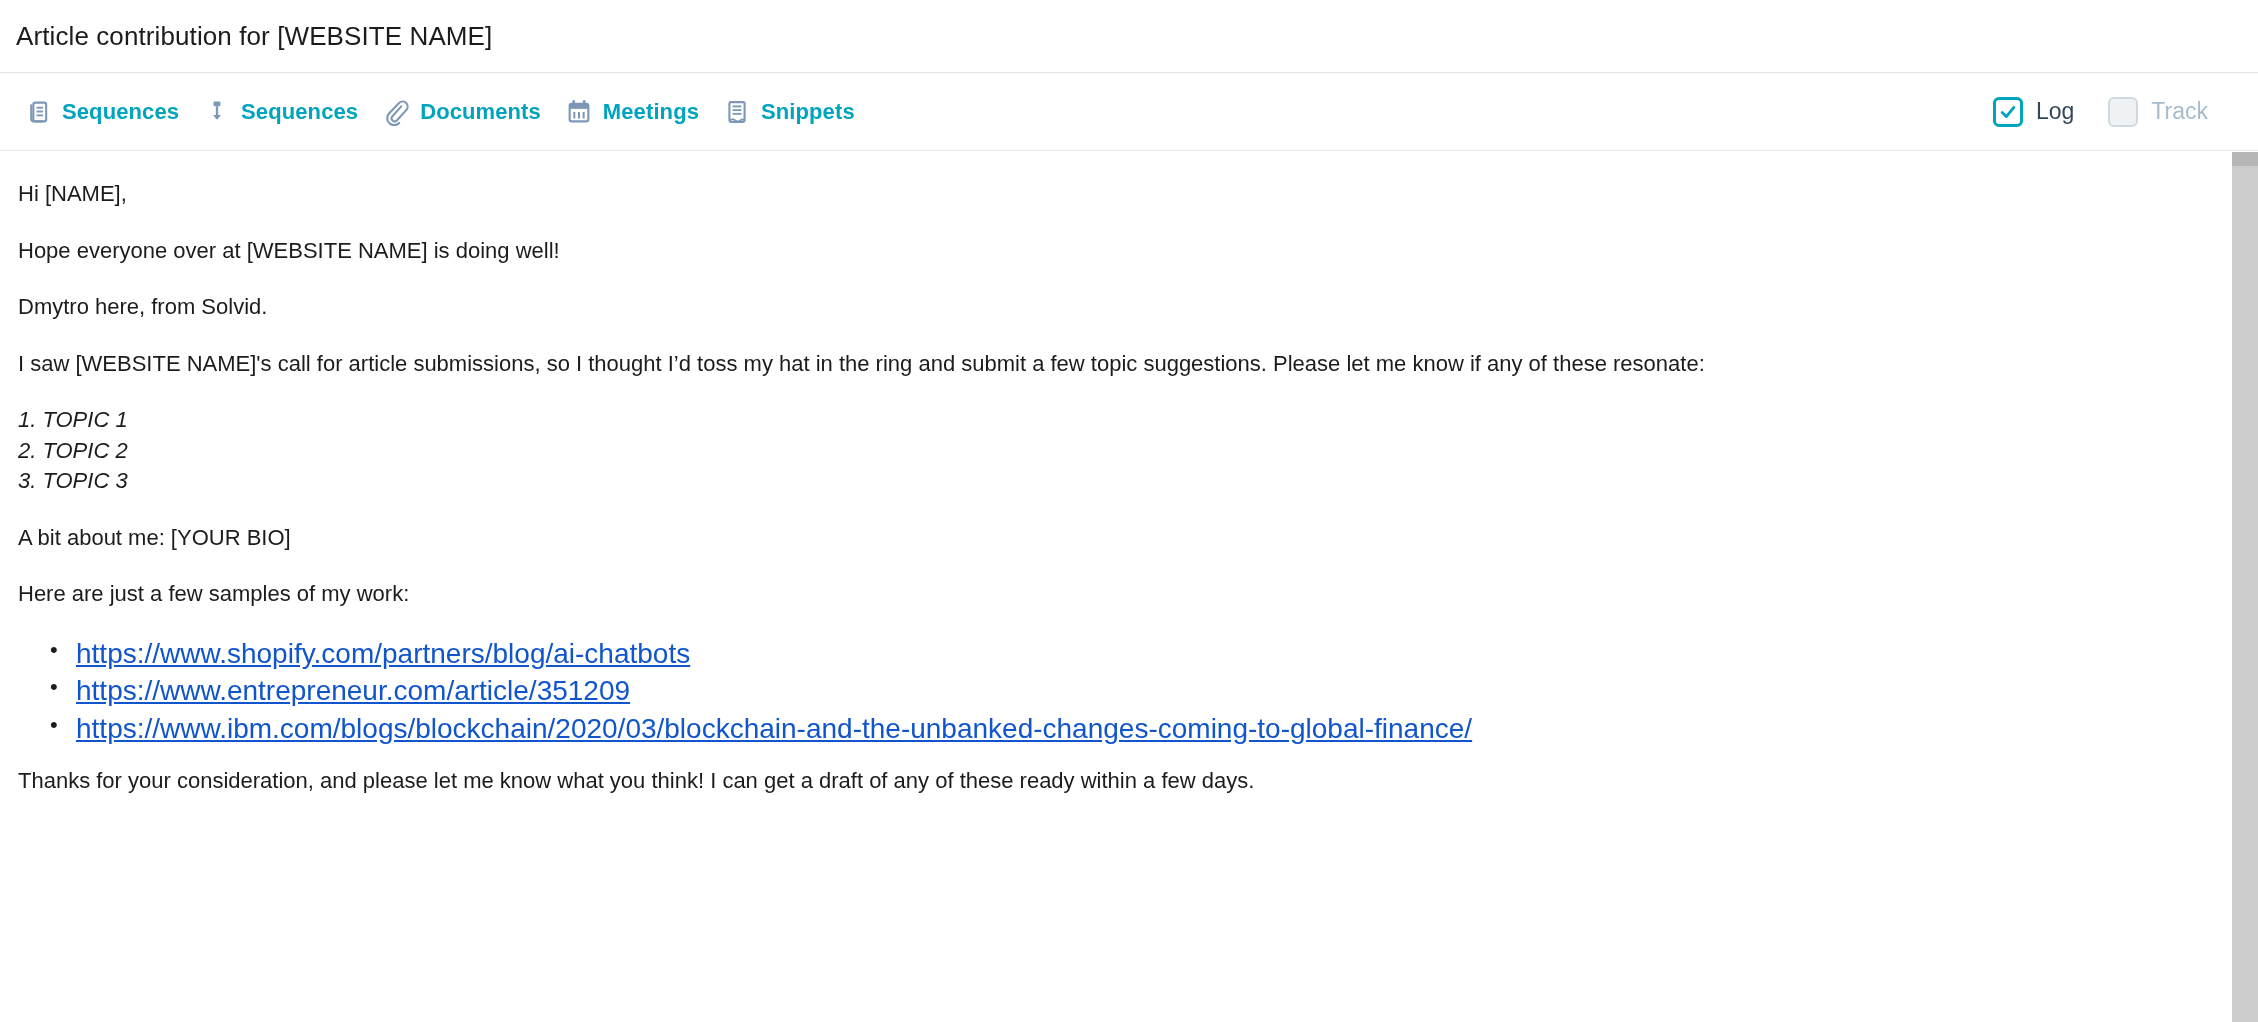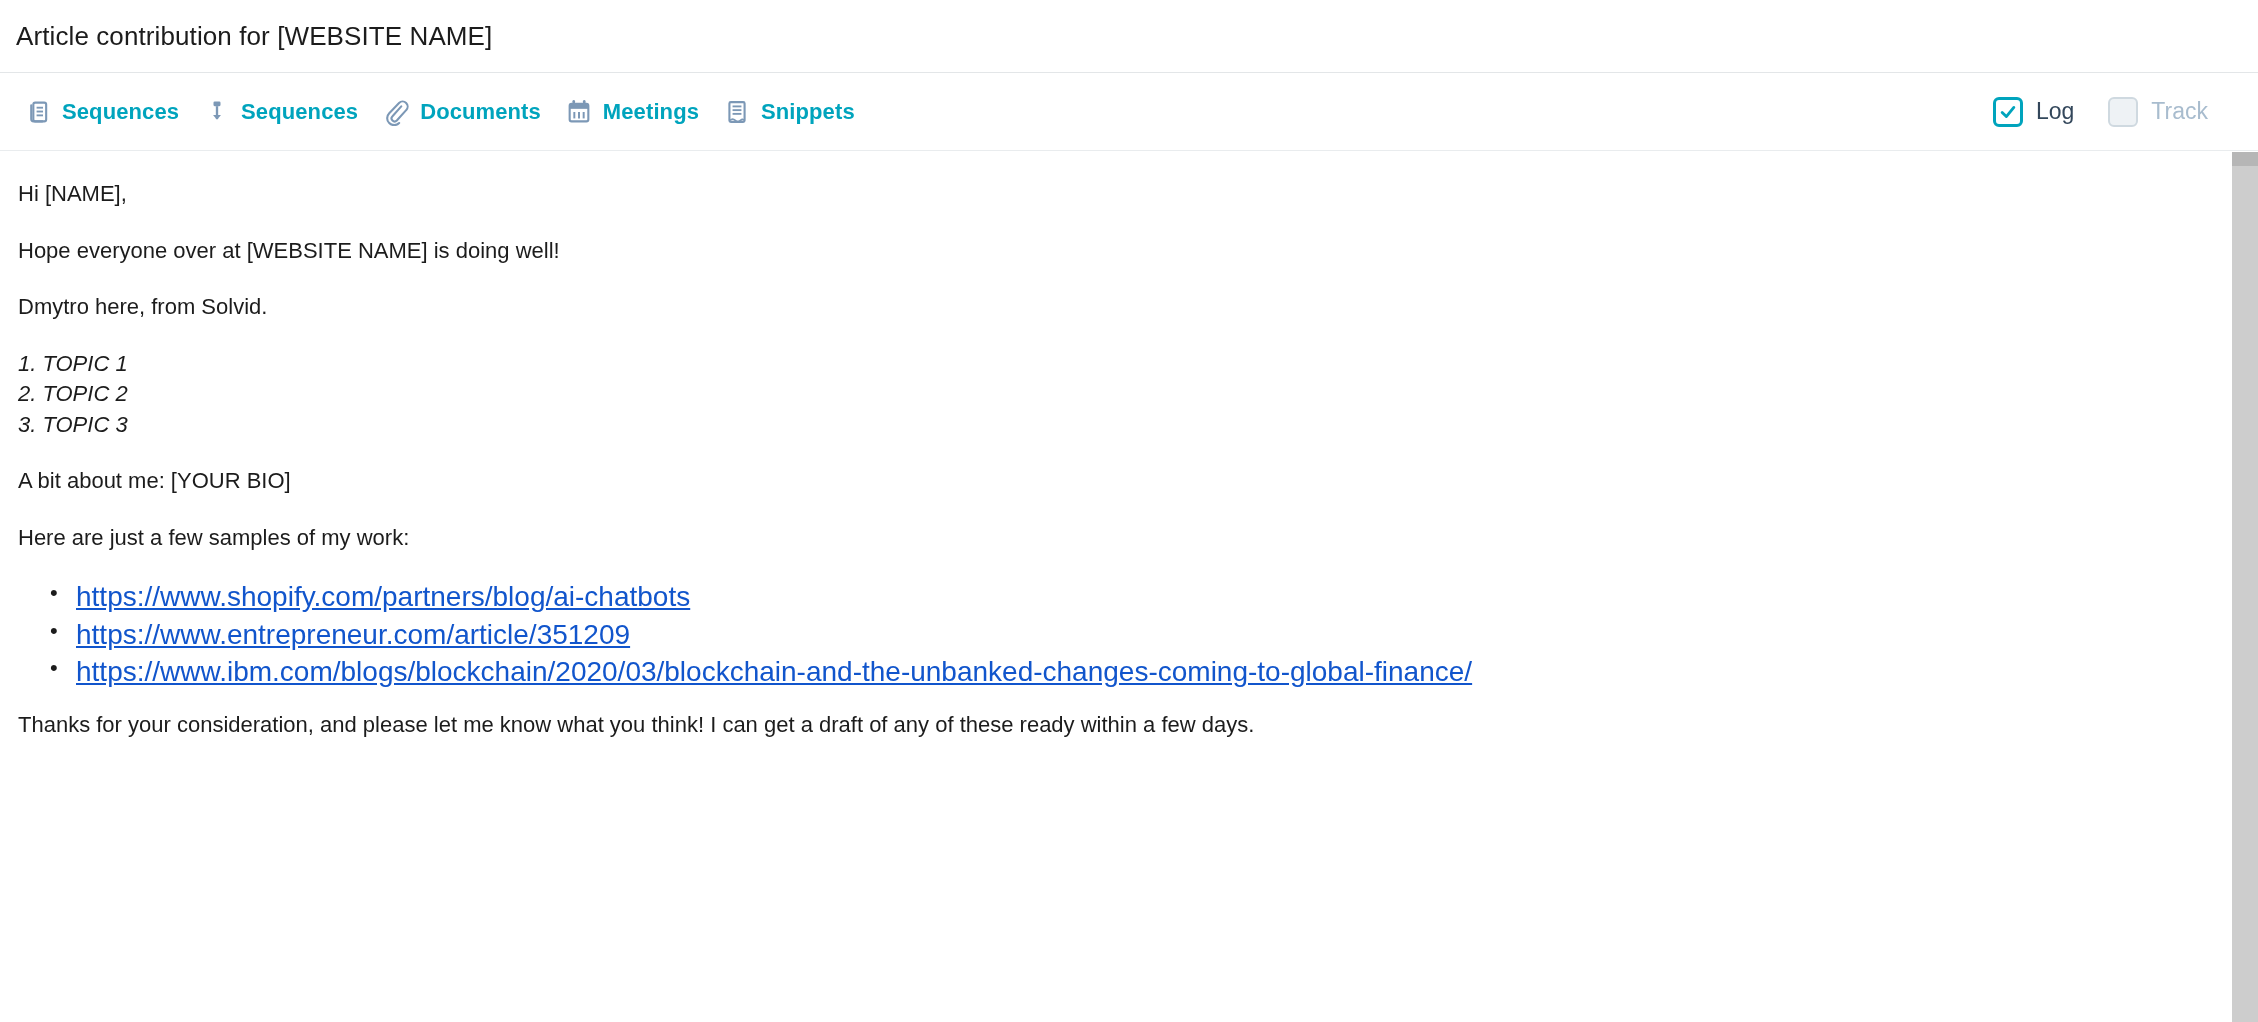--- a/index.html
+++ b/index.html
@@ -261,20 +261,21 @@
 </div>
 
 <div class="message">
 
   <p class="para">Hi [NAME],</p>
 
   <p class="para">Hope everyone over at [WEBSITE NAME] is doing well!</p>
 
   <p class="para">Dmytro here, from Solvid.</p>
 
+  <p class="para">I saw [WEBSITE NAME]'s call for article submissions, so I thought I’d toss my hat in the ring and submit a few topic suggestions. Please let me know if any of these resonate:</p>
 
   <div class="numlist">
     <div class="li">1. TOPIC 1</div>
     <div class="li">2. TOPIC 2</div>
     <div class="li">3. TOPIC 3</div>
   </div>
 
   <p class="para">A bit about me: [YOUR BIO]</p>
 
   <p class="para">Here are just a few samples of my work:</p>

